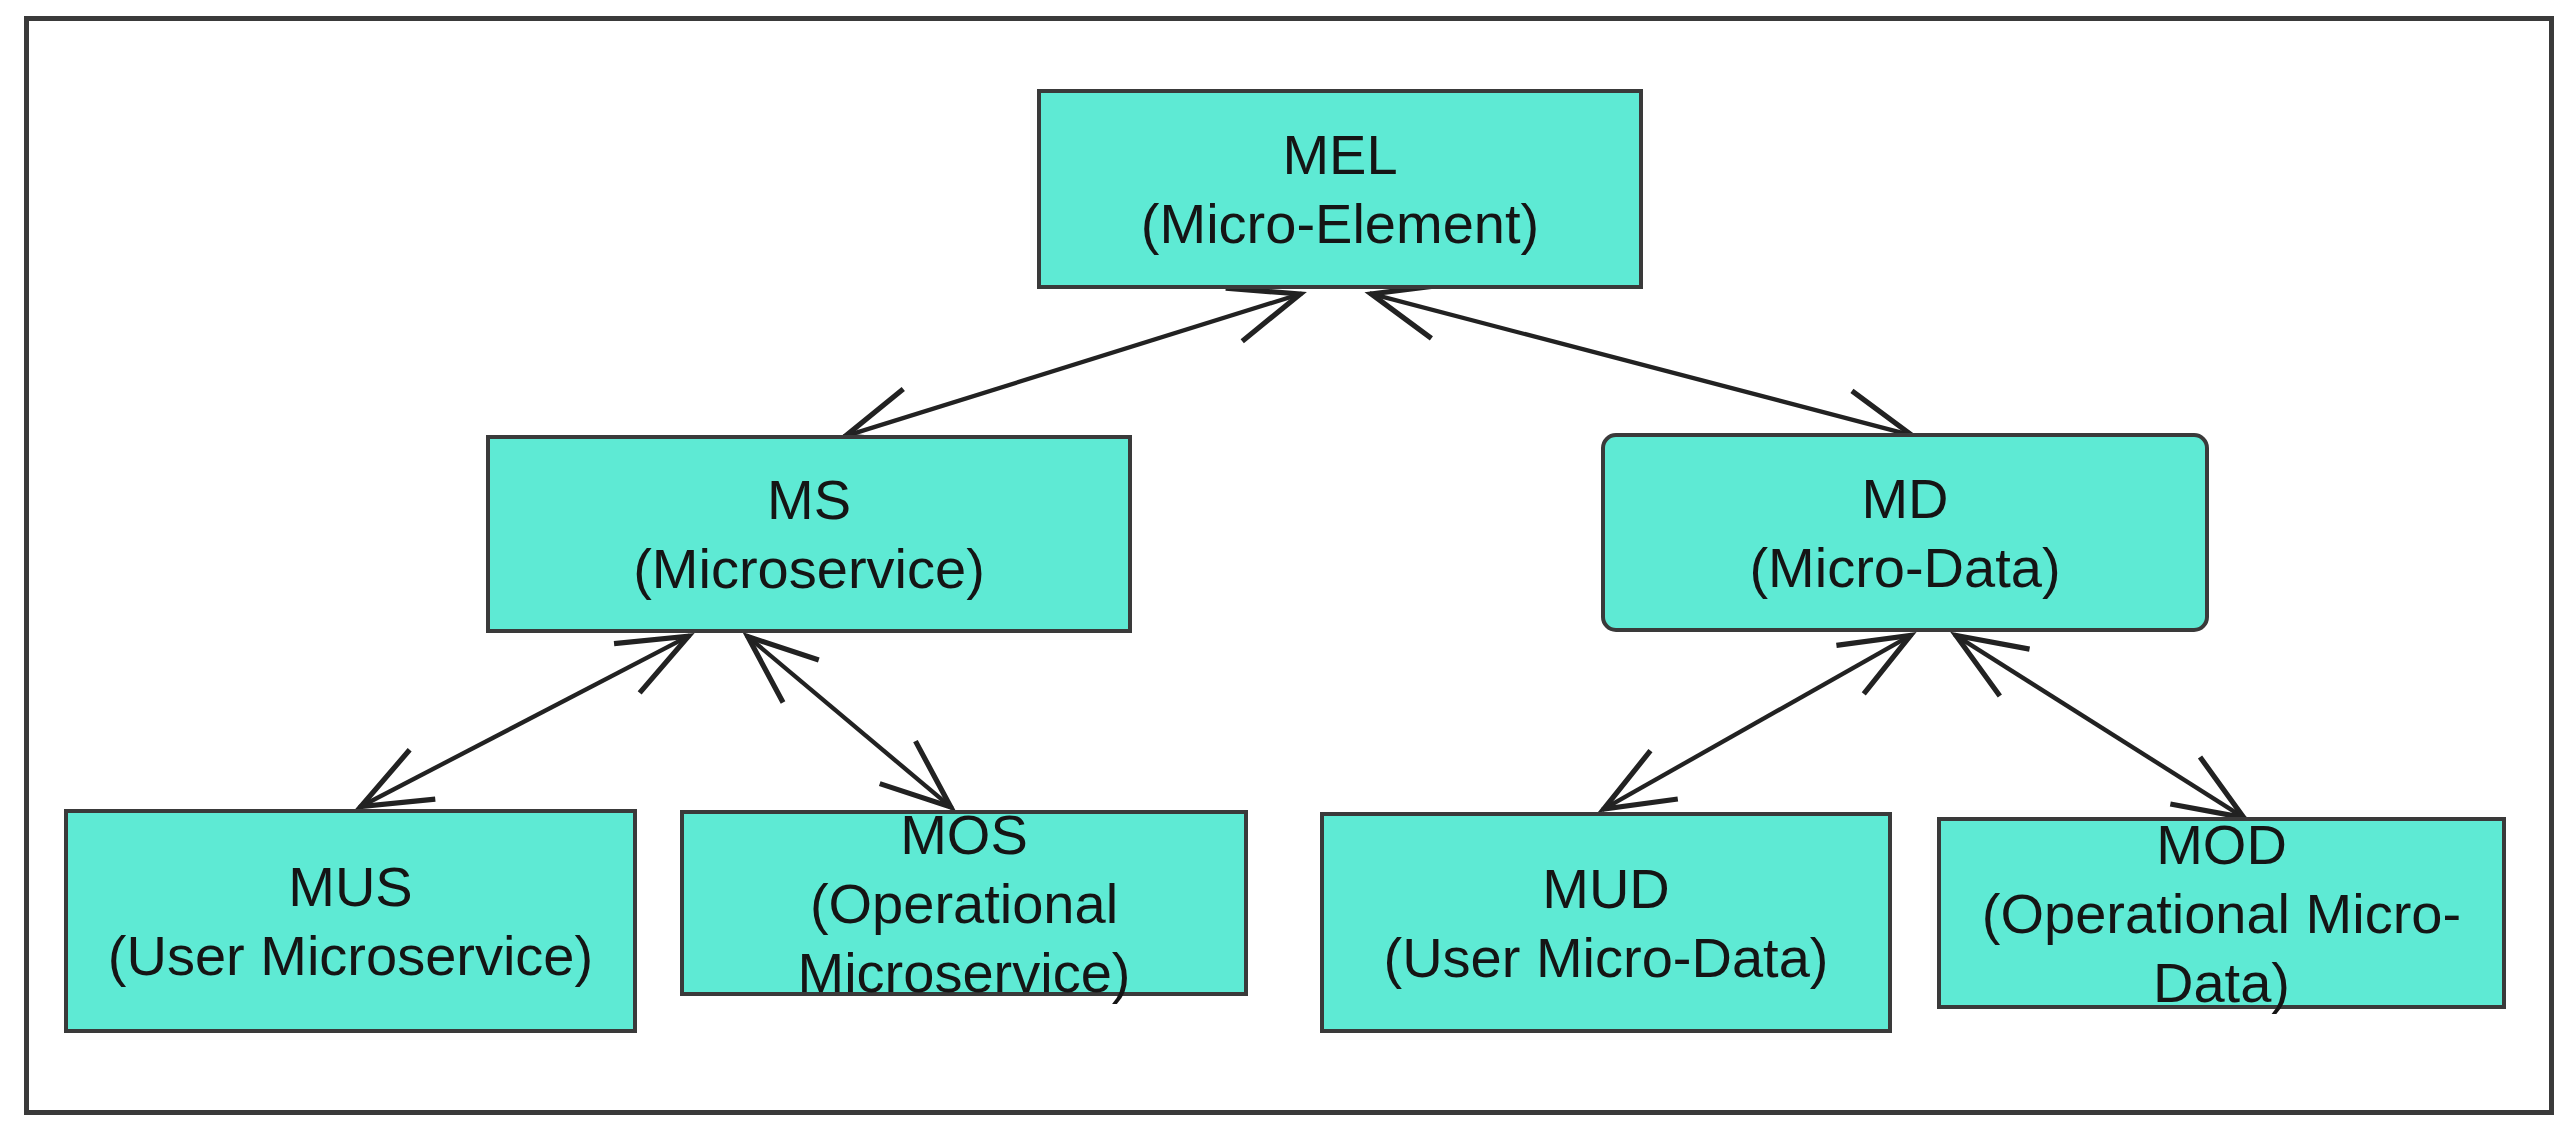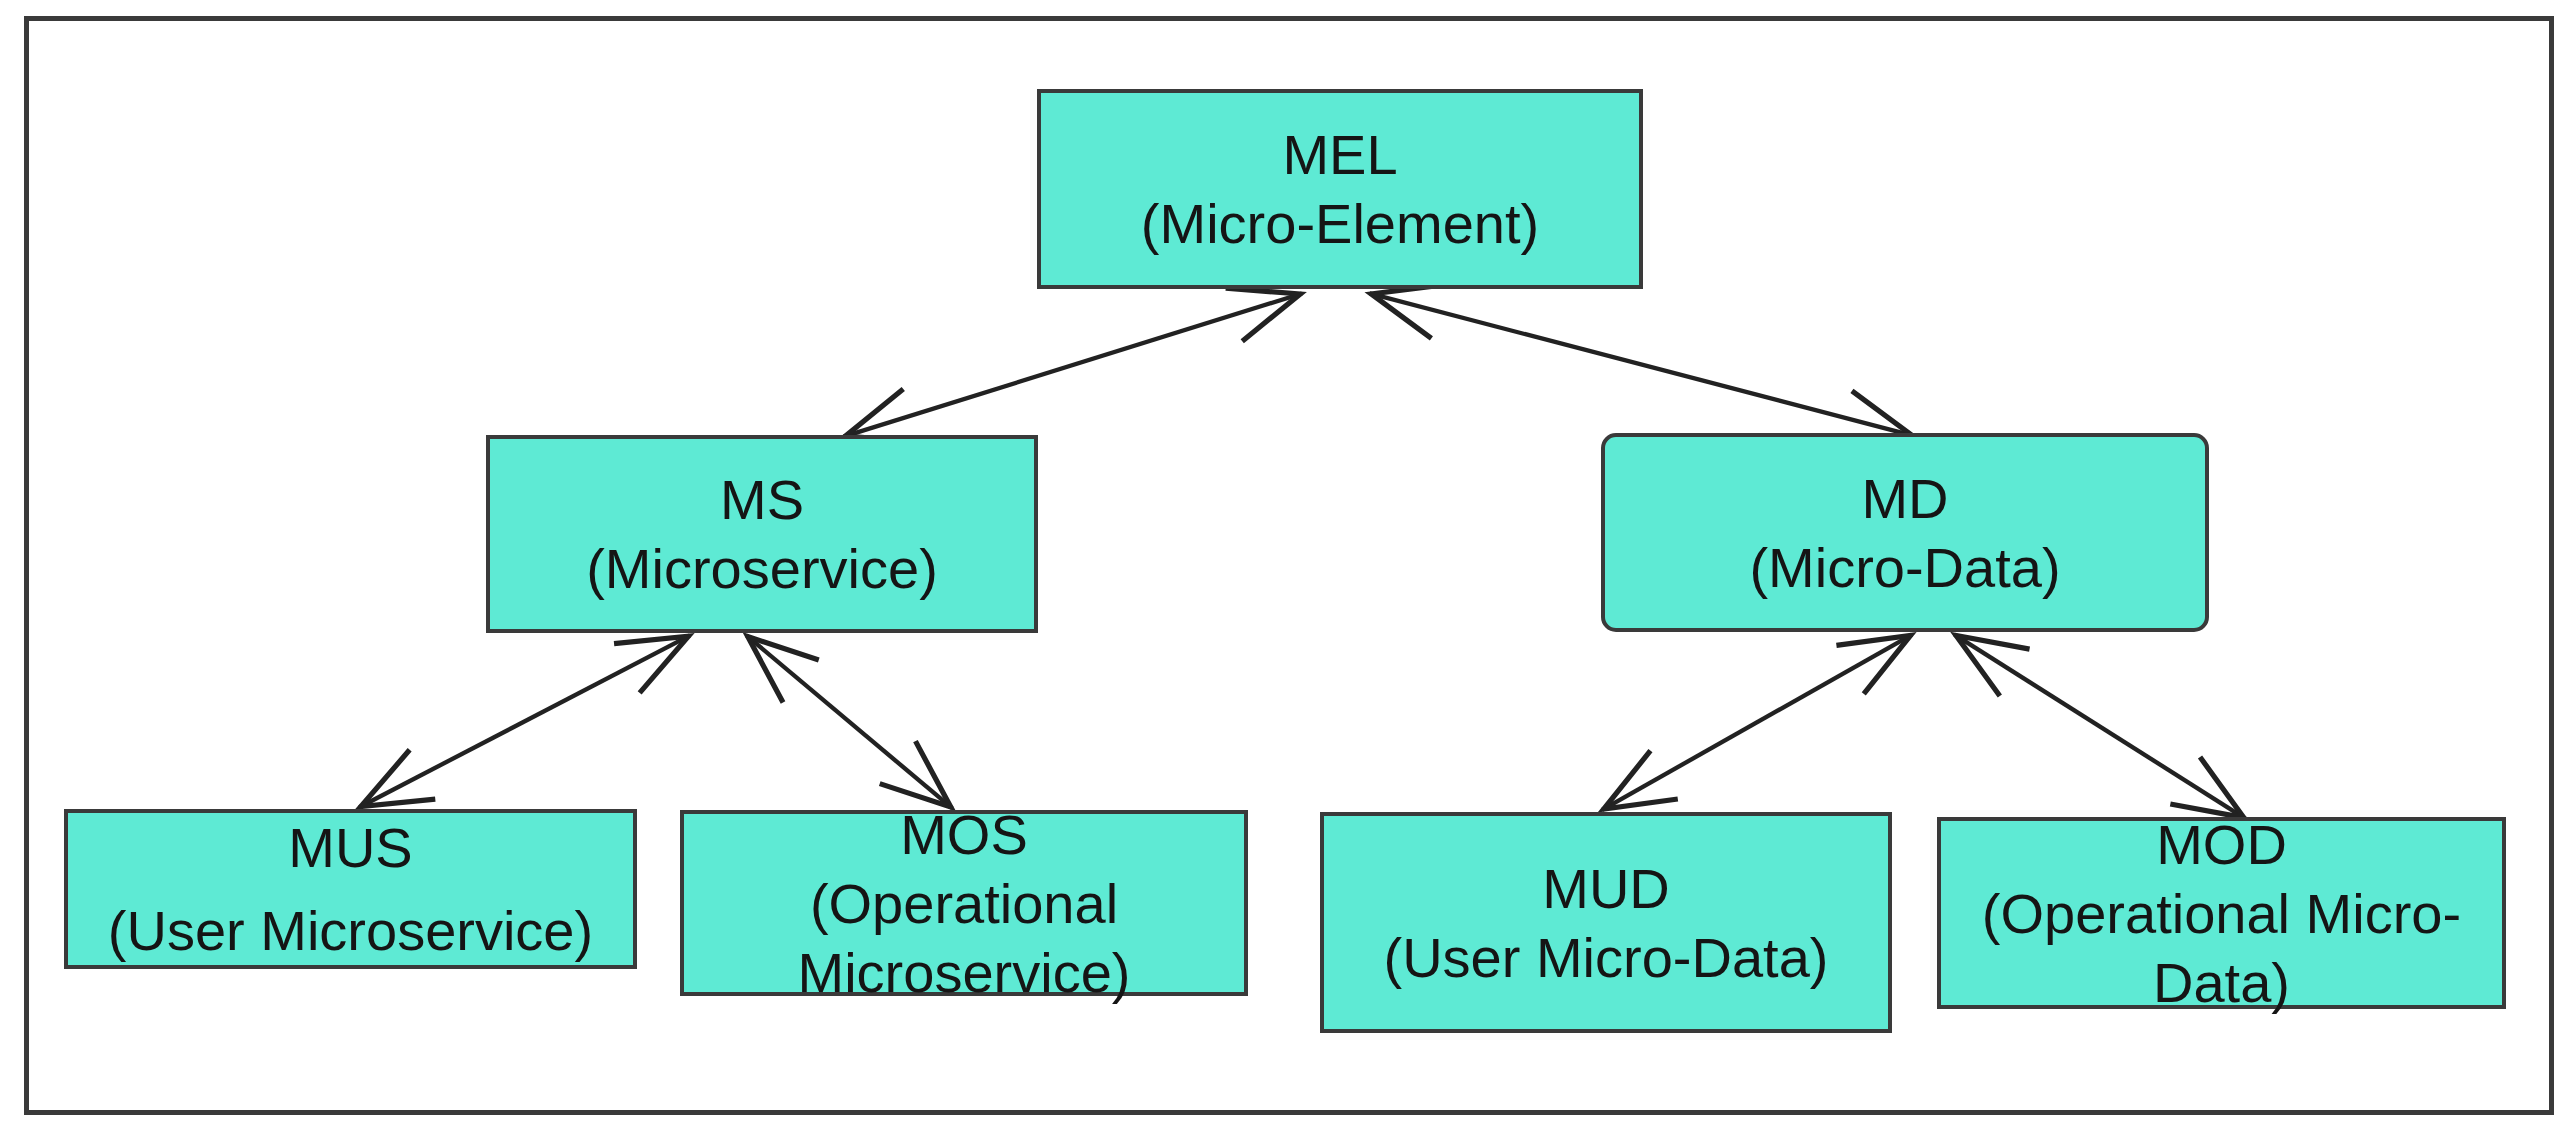--- a/index.html
+++ b/index.html
@@ -45,23 +45,23 @@
     color: #151515;
     font-size: 56px;
     line-height: 69px;
     padding: 0 5.2px;
   }
   .node .abbr { display: block; }
   .node .full { display: block; }
 
   
   #node-mel { left: 1037px; top: 89px;  width: 606px; height: 200px; }
-  #node-ms  { left: 486px;  top: 435px;  width: 552px; height: 198px; }
+  #node-ms  { left: 486px;  top: 435px;  width: 646px; height: 198px; }
   #node-md  { left: 1601px; top: 433px;  width: 608px; height: 199px; border-radius: 15px; }
-  #node-mus { left: 64px;   top: 809px;  width: 573px; height: 160px; justify-content: space-between; }
+  #node-mus { left: 64px;   top: 809px;  width: 573px; height: 224px; }
   #node-mos { left: 680px;  top: 810px;  width: 568px; height: 186px; }
   #node-mud { left: 1320px; top: 812px;  width: 572px; height: 221px; }
   #node-mod { left: 1937px; top: 817px;  width: 569px; height: 192px; text-align: center; }
 </style>
 </head>
 <body>
 
 <div class="canvas">
 
   <div class="outer-frame"></div>

